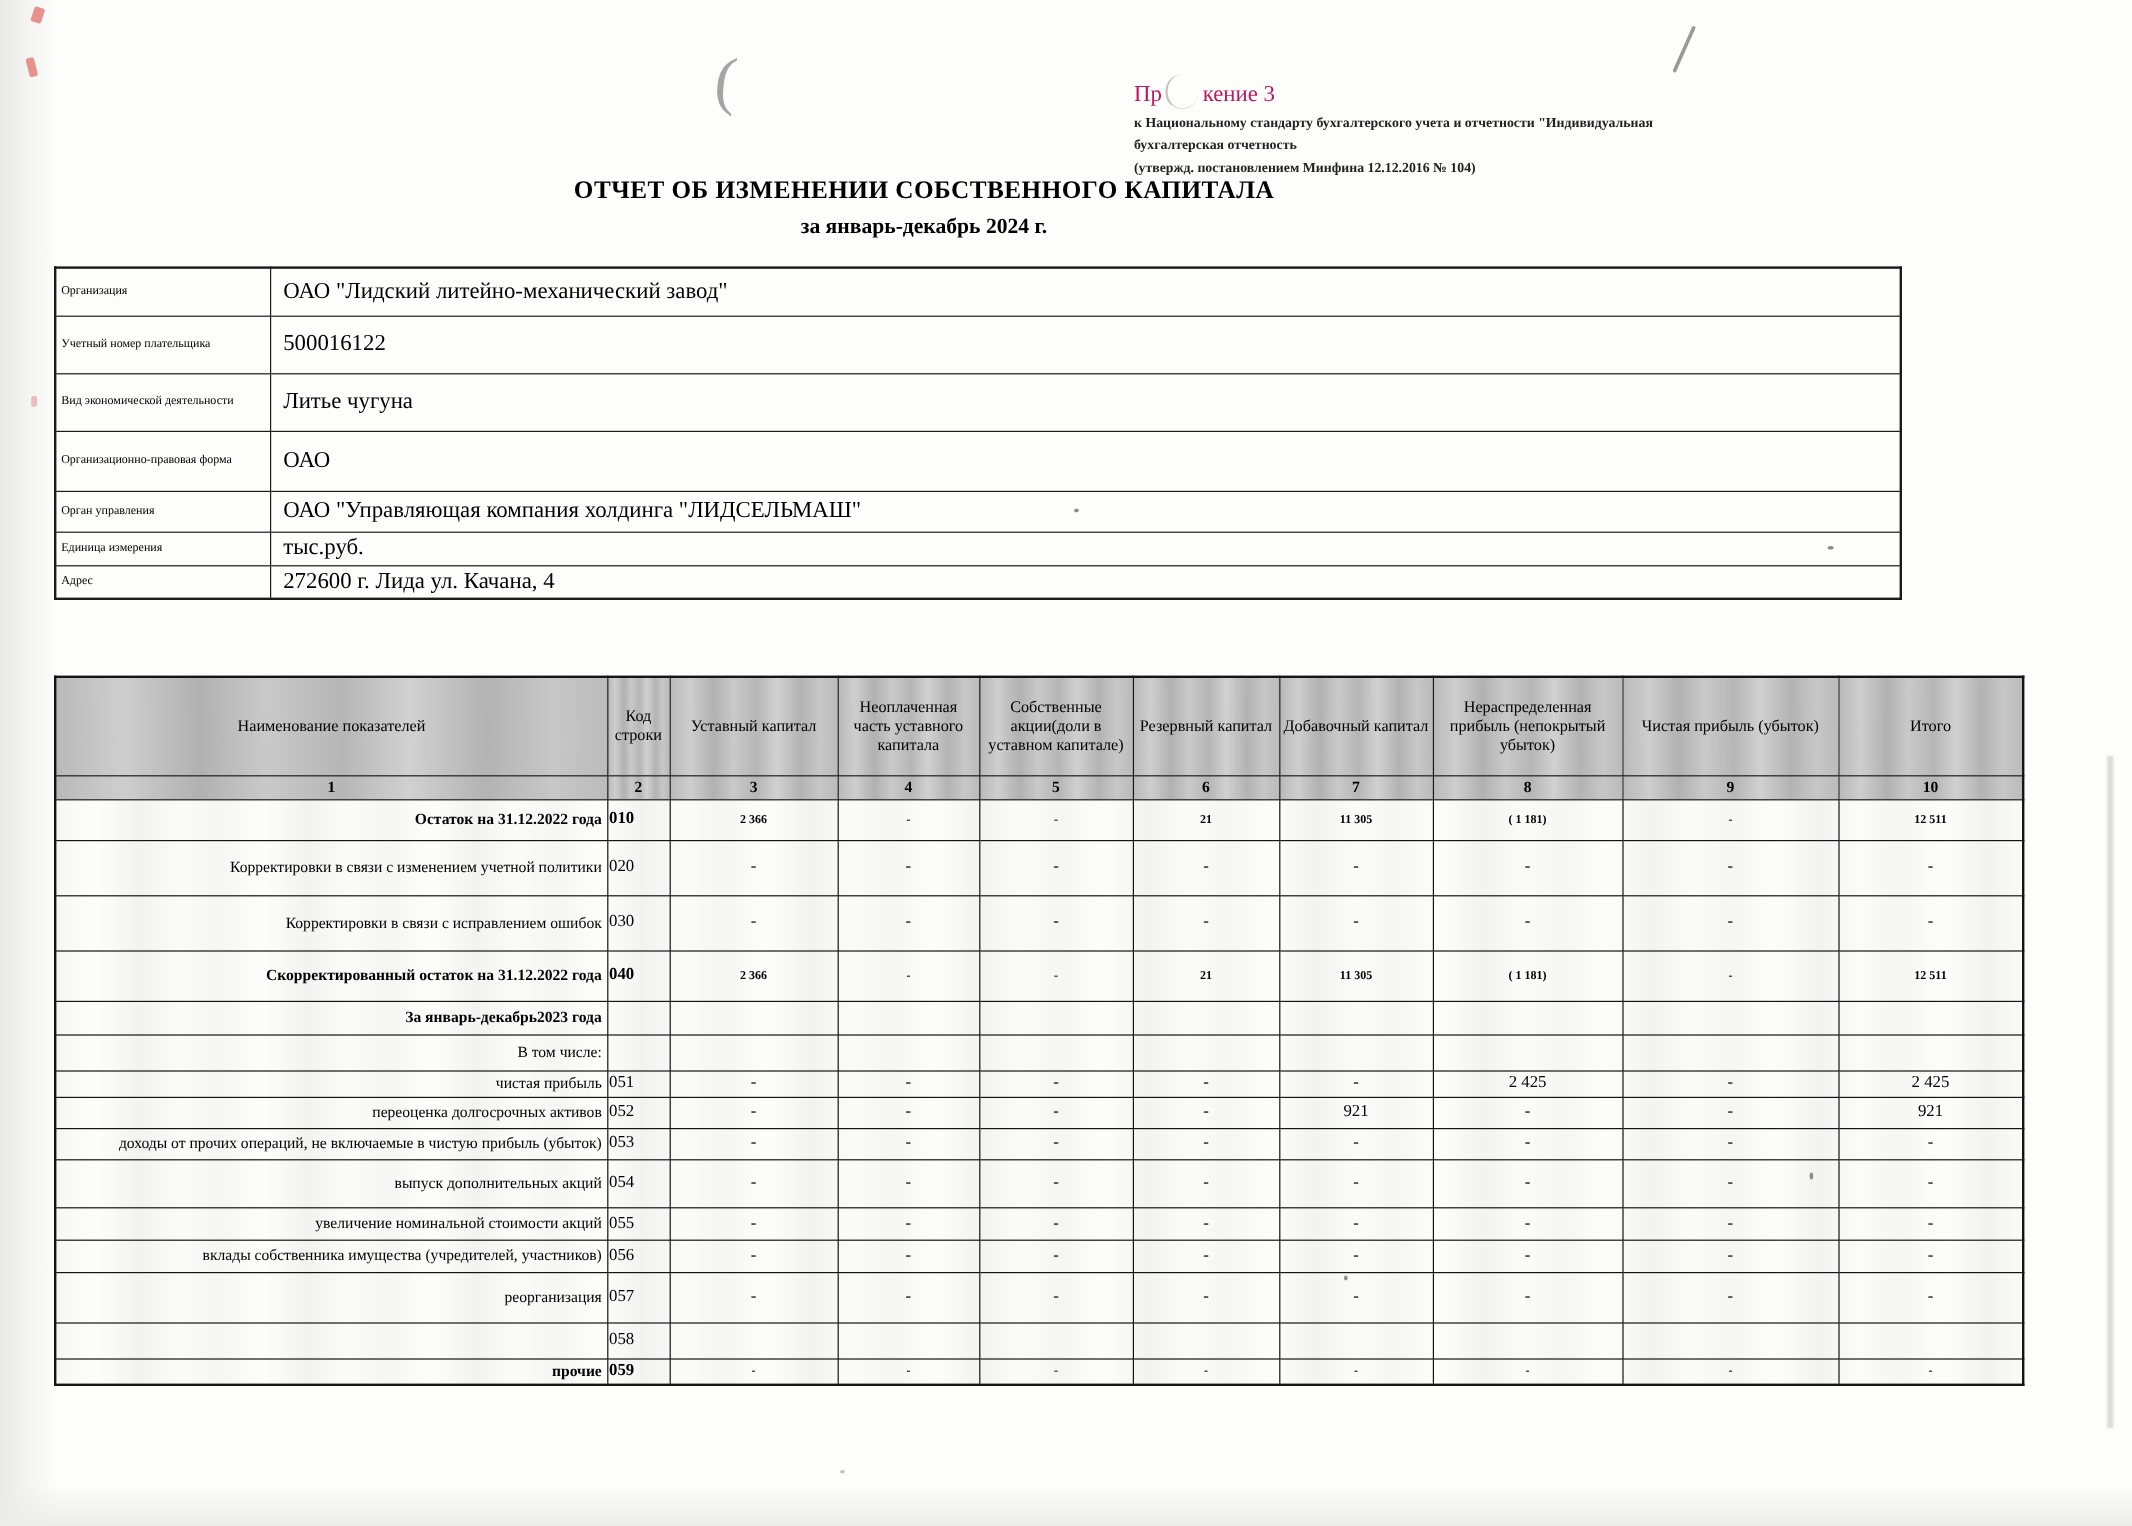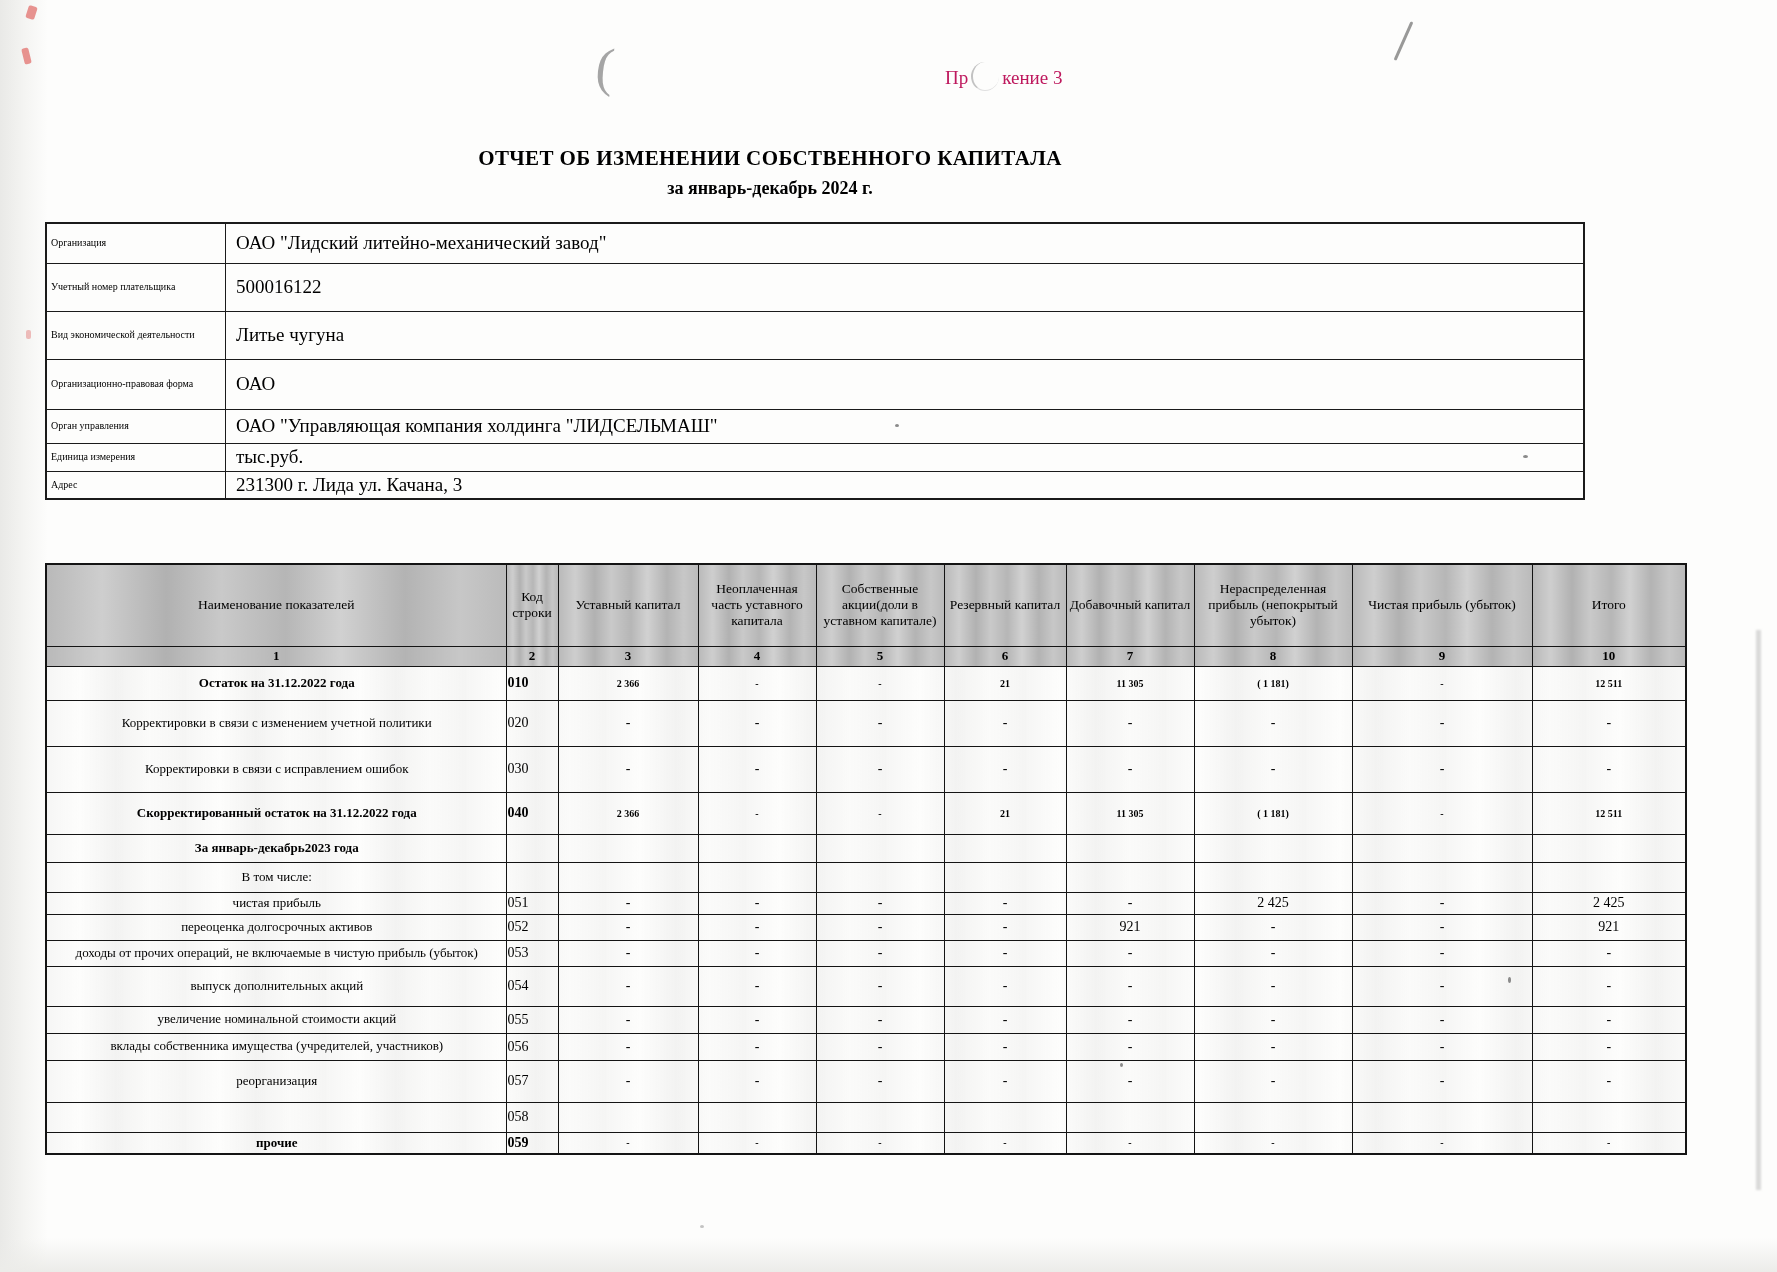--- a/index.html
+++ b/index.html
@@ -67,21 +67,21 @@
   .main-table col.c8{width:180px}.main-table col.c9{width:154px}
   .main-table td{border:1.7px solid #141414;vertical-align:middle;overflow:hidden;}
   .main-table thead td{
     text-align:center;font-size:13.5px;line-height:1.2;padding:2px 3px;
     background:linear-gradient(90deg,#b9b9b9,#cecece 12%,#b1b1b1 26%,#c9c9c9 38%,
       #b6b6b6 52%,#d1d1d1 64%,#b3b3b3 78%,#c7c7c7 90%,#bbbbbb);
   }
   .main-table thead tr.col-heads{height:82px;}
   .main-table thead tr.col-nums{height:20px;}
   .main-table thead tr.col-nums td{font-size:13px;font-weight:bold;padding:0 2px;}
-  .main-table td.name{font-size:13px;text-align:center;padding:1px 4px 1px 5px;line-height:1.25;margin-left:23px;}
+  .main-table td.name{font-size:13px;text-align:right;padding:1px 4px 1px 5px;line-height:1.25;margin-left:23px;}
   .main-table td.code{font-size:14px;text-align:left;}
   .main-table td.val{font-size:14px;text-align:center;}
   .main-table tr.bold td{font-weight:bold;}
   .main-table tr.bold td.val{font-size:10px;text-align:center;}
   .main-table tbody tr:nth-child(1){height:34px;}
   .main-table tbody tr:nth-child(2){height:46px;}
   .main-table tbody tr:nth-child(3){height:46px;}
   .main-table tbody tr:nth-child(4){height:42px;}
   .main-table tbody tr:nth-child(5){height:28px;}
   .main-table tbody tr:nth-child(6){height:30px;}
@@ -108,20 +108,25 @@
 <div class="pen-mark"></div>
 <div class="paren-artifact">(</div>
 <div class="speck" style="left:895px;top:424px;width:4px;height:3px;"></div>
 <div class="speck" style="left:1523px;top:455px;width:5px;height:3px;"></div>
 <div class="speck" style="left:1508px;top:977px;width:3px;height:6px;"></div>
 <div class="speck" style="left:1120px;top:1063px;width:3px;height:4px;"></div>
 <div class="speck" style="left:700px;top:1225px;width:4px;height:3px;opacity:.5;"></div>
 
 <div class="appendix">
   <div class="appendix-title"><span>Пр</span><span class="blob"></span><span>кение 3</span></div>
+  <div class="appendix-lines">
+    <div>к Национальному стандарту бухгалтерского учета и отчетности "Индивидуальная</div>
+    <div>бухгалтерская отчетность</div>
+    <div>(утвержд. постановлением Минфина 12.12.2016 № 104)</div>
+  </div>
 </div>
 
 <div class="heading">
   <div class="h1">ОТЧЕТ ОБ ИЗМЕНЕНИИ СОБСТВЕННОГО КАПИТАЛА</div>
   <div class="h2">за январь-декабрь 2024 г.</div>
 </div>
 
 <table class="info-table">
   <tbody>
       <tr>
@@ -143,21 +148,21 @@
       <tr>
         <td class="info-label">Орган управления</td>
         <td class="info-value">ОАО "Управляющая компания холдинга "ЛИДСЕЛЬМАШ"</td>
       </tr>
       <tr>
         <td class="info-label">Единица измерения</td>
         <td class="info-value">тыс.руб.</td>
       </tr>
       <tr>
         <td class="info-label">Адрес</td>
-        <td class="info-value">231300 г. Лида ул. Качана, 3</td>
+        <td class="info-value">272600 г. Лида ул. Качана, 4</td>
       </tr>
     </tbody>
 </table>
 
 <table class="main-table">
   <colgroup>
     <col class="c0">
       <col class="c1">
       <col class="c2">
       <col class="c3">

